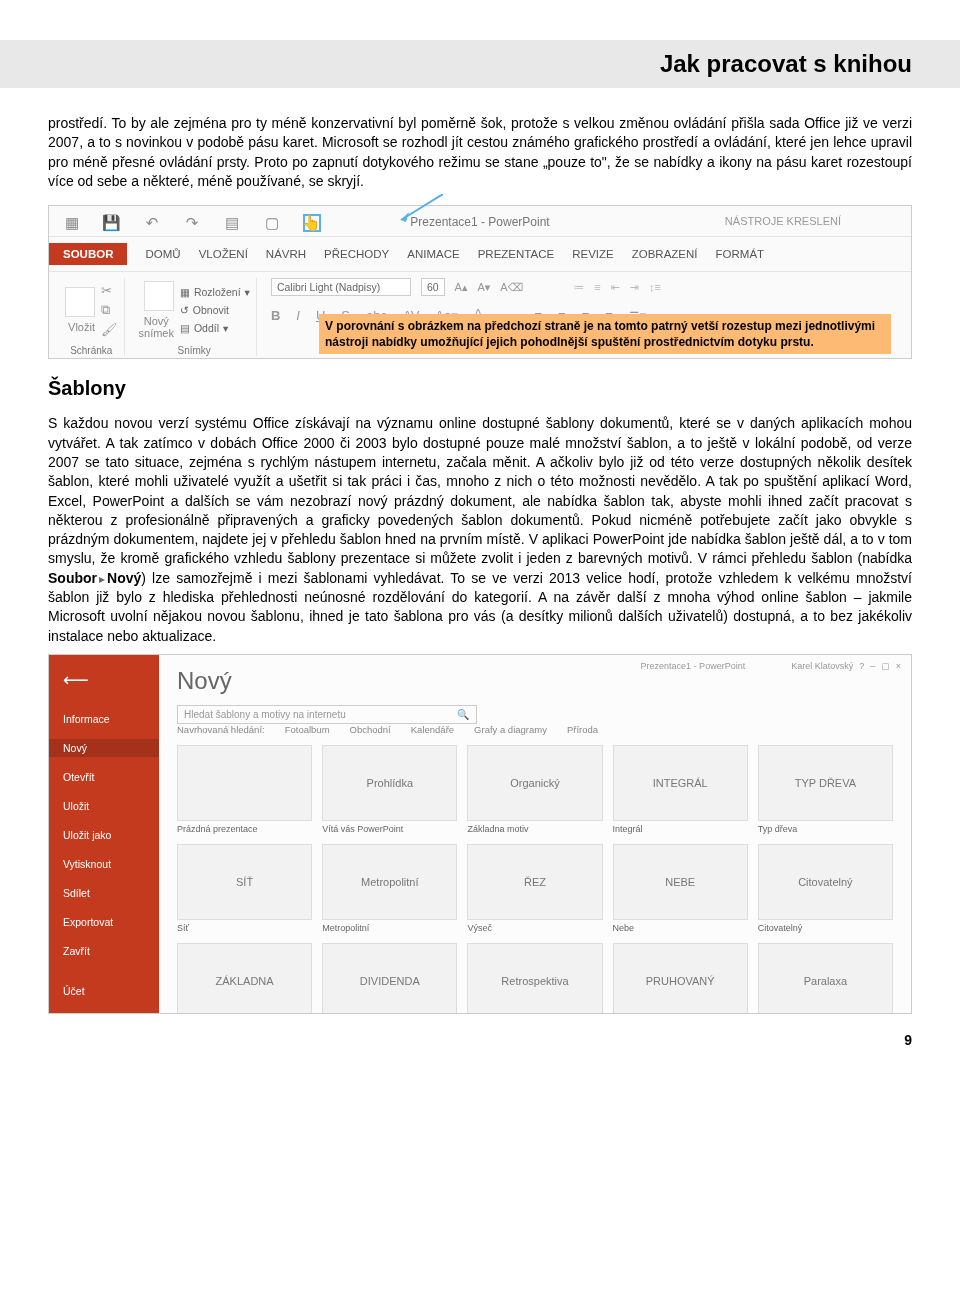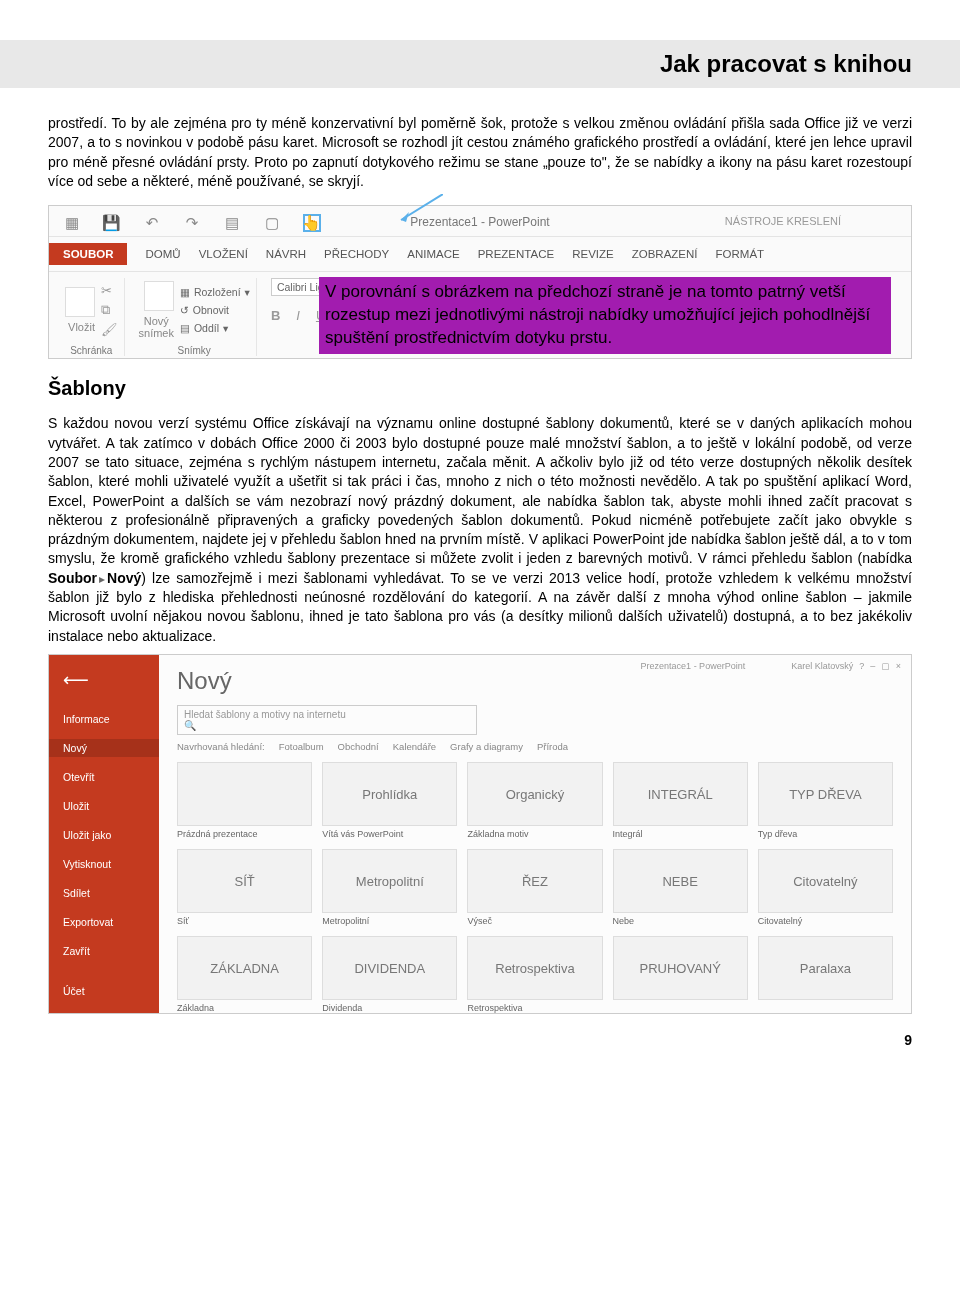--- a/index.html
+++ b/index.html
@@ -110,23 +110,23 @@
   .icon-box { width:30px; height:30px; border:1px solid #ddd; background:#fff; }
   .stack-icons { display:flex; flex-direction:column; gap:4px; font-size:13px; color:#999; }
   .mini-row { display:flex; align-items:center; gap:4px; font-size:10.5px; color:#666; }
   .font-box { border:1px solid #ccc; background:#fff; padding:2px 5px; font-size:10.5px; color:#666; }
   .fmt-row { display:flex; gap:16px; color:#999; font-size:13px; align-items:center; }
   .caption-overlay {
     position: absolute;
     left: 270px;
     right: 20px;
     bottom: 4px;
-    background: #a21caf;
-    font-weight: normal;
-    font-size: 17px;
+    background: #fdba74;
+    font-weight: bold;
+    font-size: 12px;
     line-height: 1.35;
     color: #000;
     padding: 4px 6px;
   }
   .sep { color:#666; font-size:12px; padding:0 2px; }
   .templates-figure {
     border: 1px solid #ccc;
     background: #fcfcfc;
     margin-top: 8px;
     display: flex;
@@ -143,32 +143,32 @@
     display:flex;
     flex-direction:column;
     gap: 11px;
     font-size: 10.5px;
   }
   .tpl-side-item { padding: 3px 14px; cursor:pointer; }
   .tpl-side-item.active { background: rgba(0,0,0,0.15); }
   .tpl-back { font-size: 18px; padding: 4px 14px 8px 14px; }
   .tpl-main { flex:1; padding: 12px 18px; overflow:hidden; }
   .tpl-title { font-size: 24px; color:#666; font-weight:300; margin-bottom: 10px; }
-  .tpl-search { border:1px solid #ccc; padding:3px 6px; font-size:10px; color:#999; width: 300px; display:flex; justify-content:space-between;flex-direction:column; }
-  .tpl-suggest { display:flex; gap:14px; font-size:9.5px; color:#888; margin:6px 0 10px 0; }
+  .tpl-search { border:1px solid #ccc; padding:3px 6px; font-size:10px; color:#999; width: 300px; display:flex; justify-content:space-between; }
+  .tpl-suggest { display:flex; gap:20px; font-size:9.5px; color:#888; margin:0 0 10px 0; }
   .tpl-grid { display:grid; grid-template-columns: repeat(5,1fr); gap:10px 10px; }
   .tpl-item { display:flex; flex-direction:column; gap:3px; }
   .tpl-thumb {
-    height: 64px;
+    height: 76px;
     border:1px solid #ddd;
     background:#f2f2f2;
     display:flex;
     align-items:center;
     justify-content:center;
-    font-size:13px;
+    font-size:11px;
     color:#777;
     text-align:center;
     padding:2px;
   }
   .tpl-name { font-size:9px; color:#666; }
   .hdr-right { position:absolute; top:6px; right:10px; font-size:9px; color:#999; display:flex; gap:6px; align-items:center;}
   .page-num { text-align: right; font-size: 14px; margin-top: 18px; font-weight: bold; }
 </style>
 </head>
 <body>

